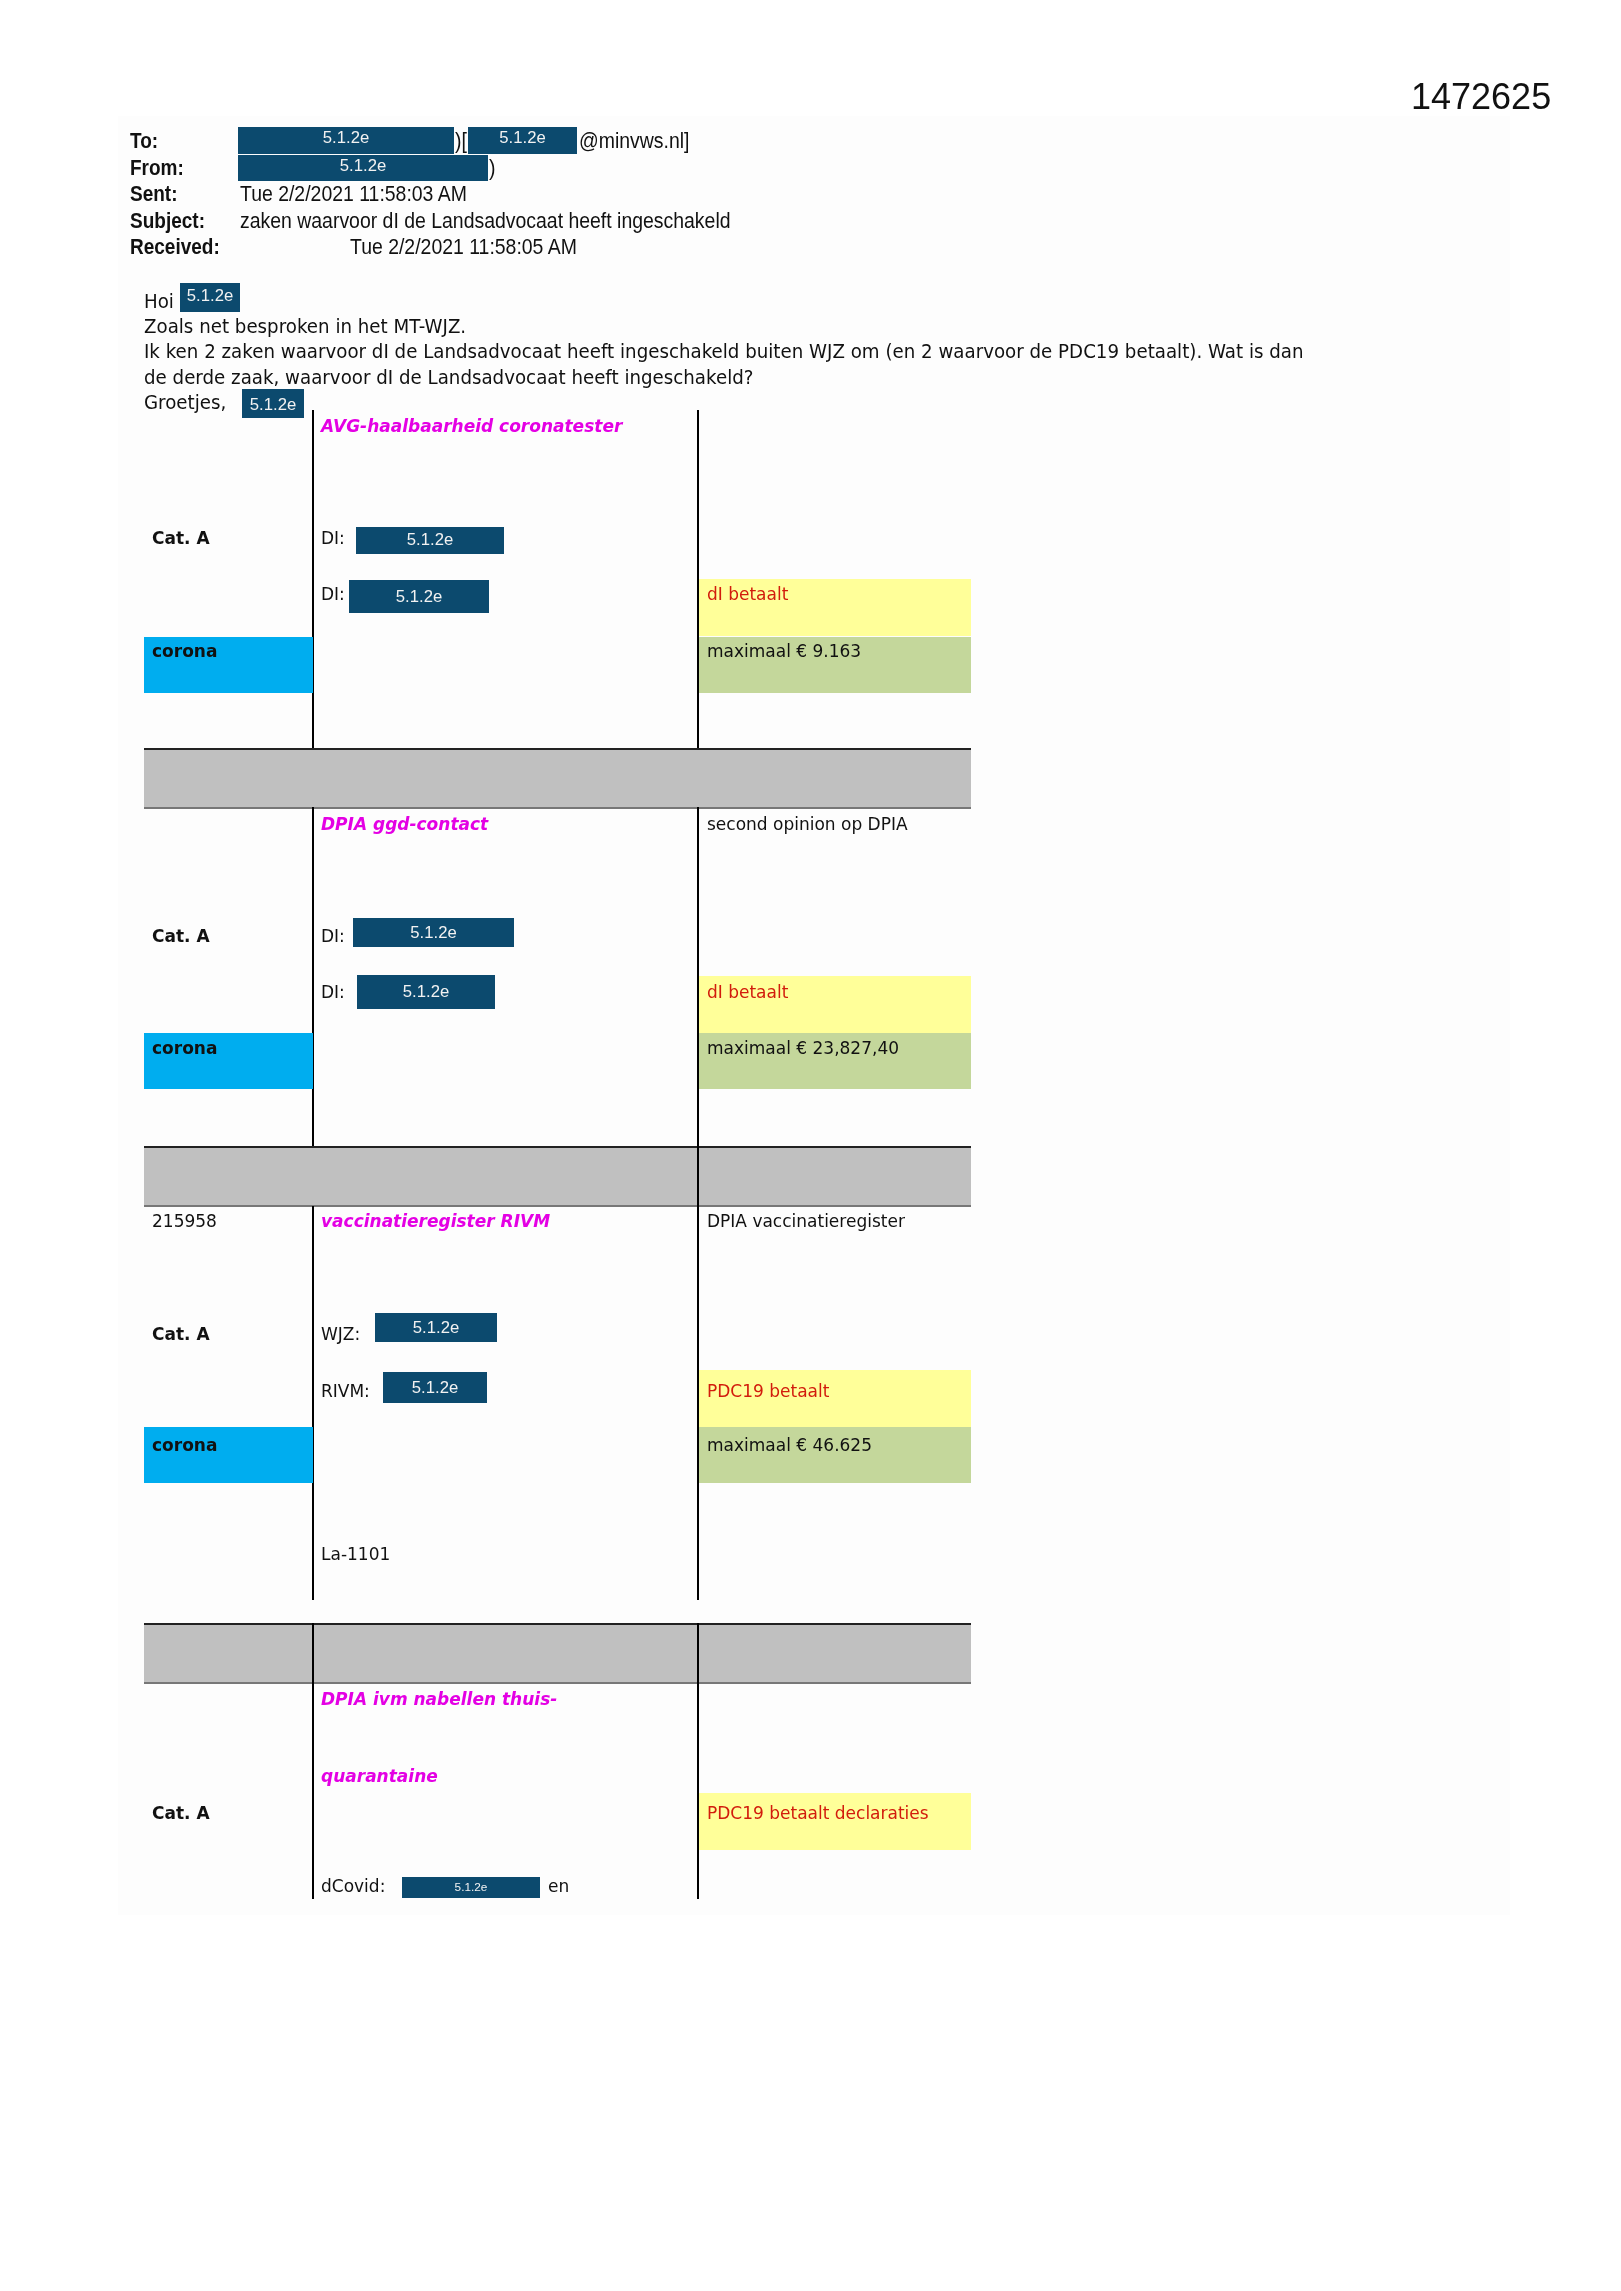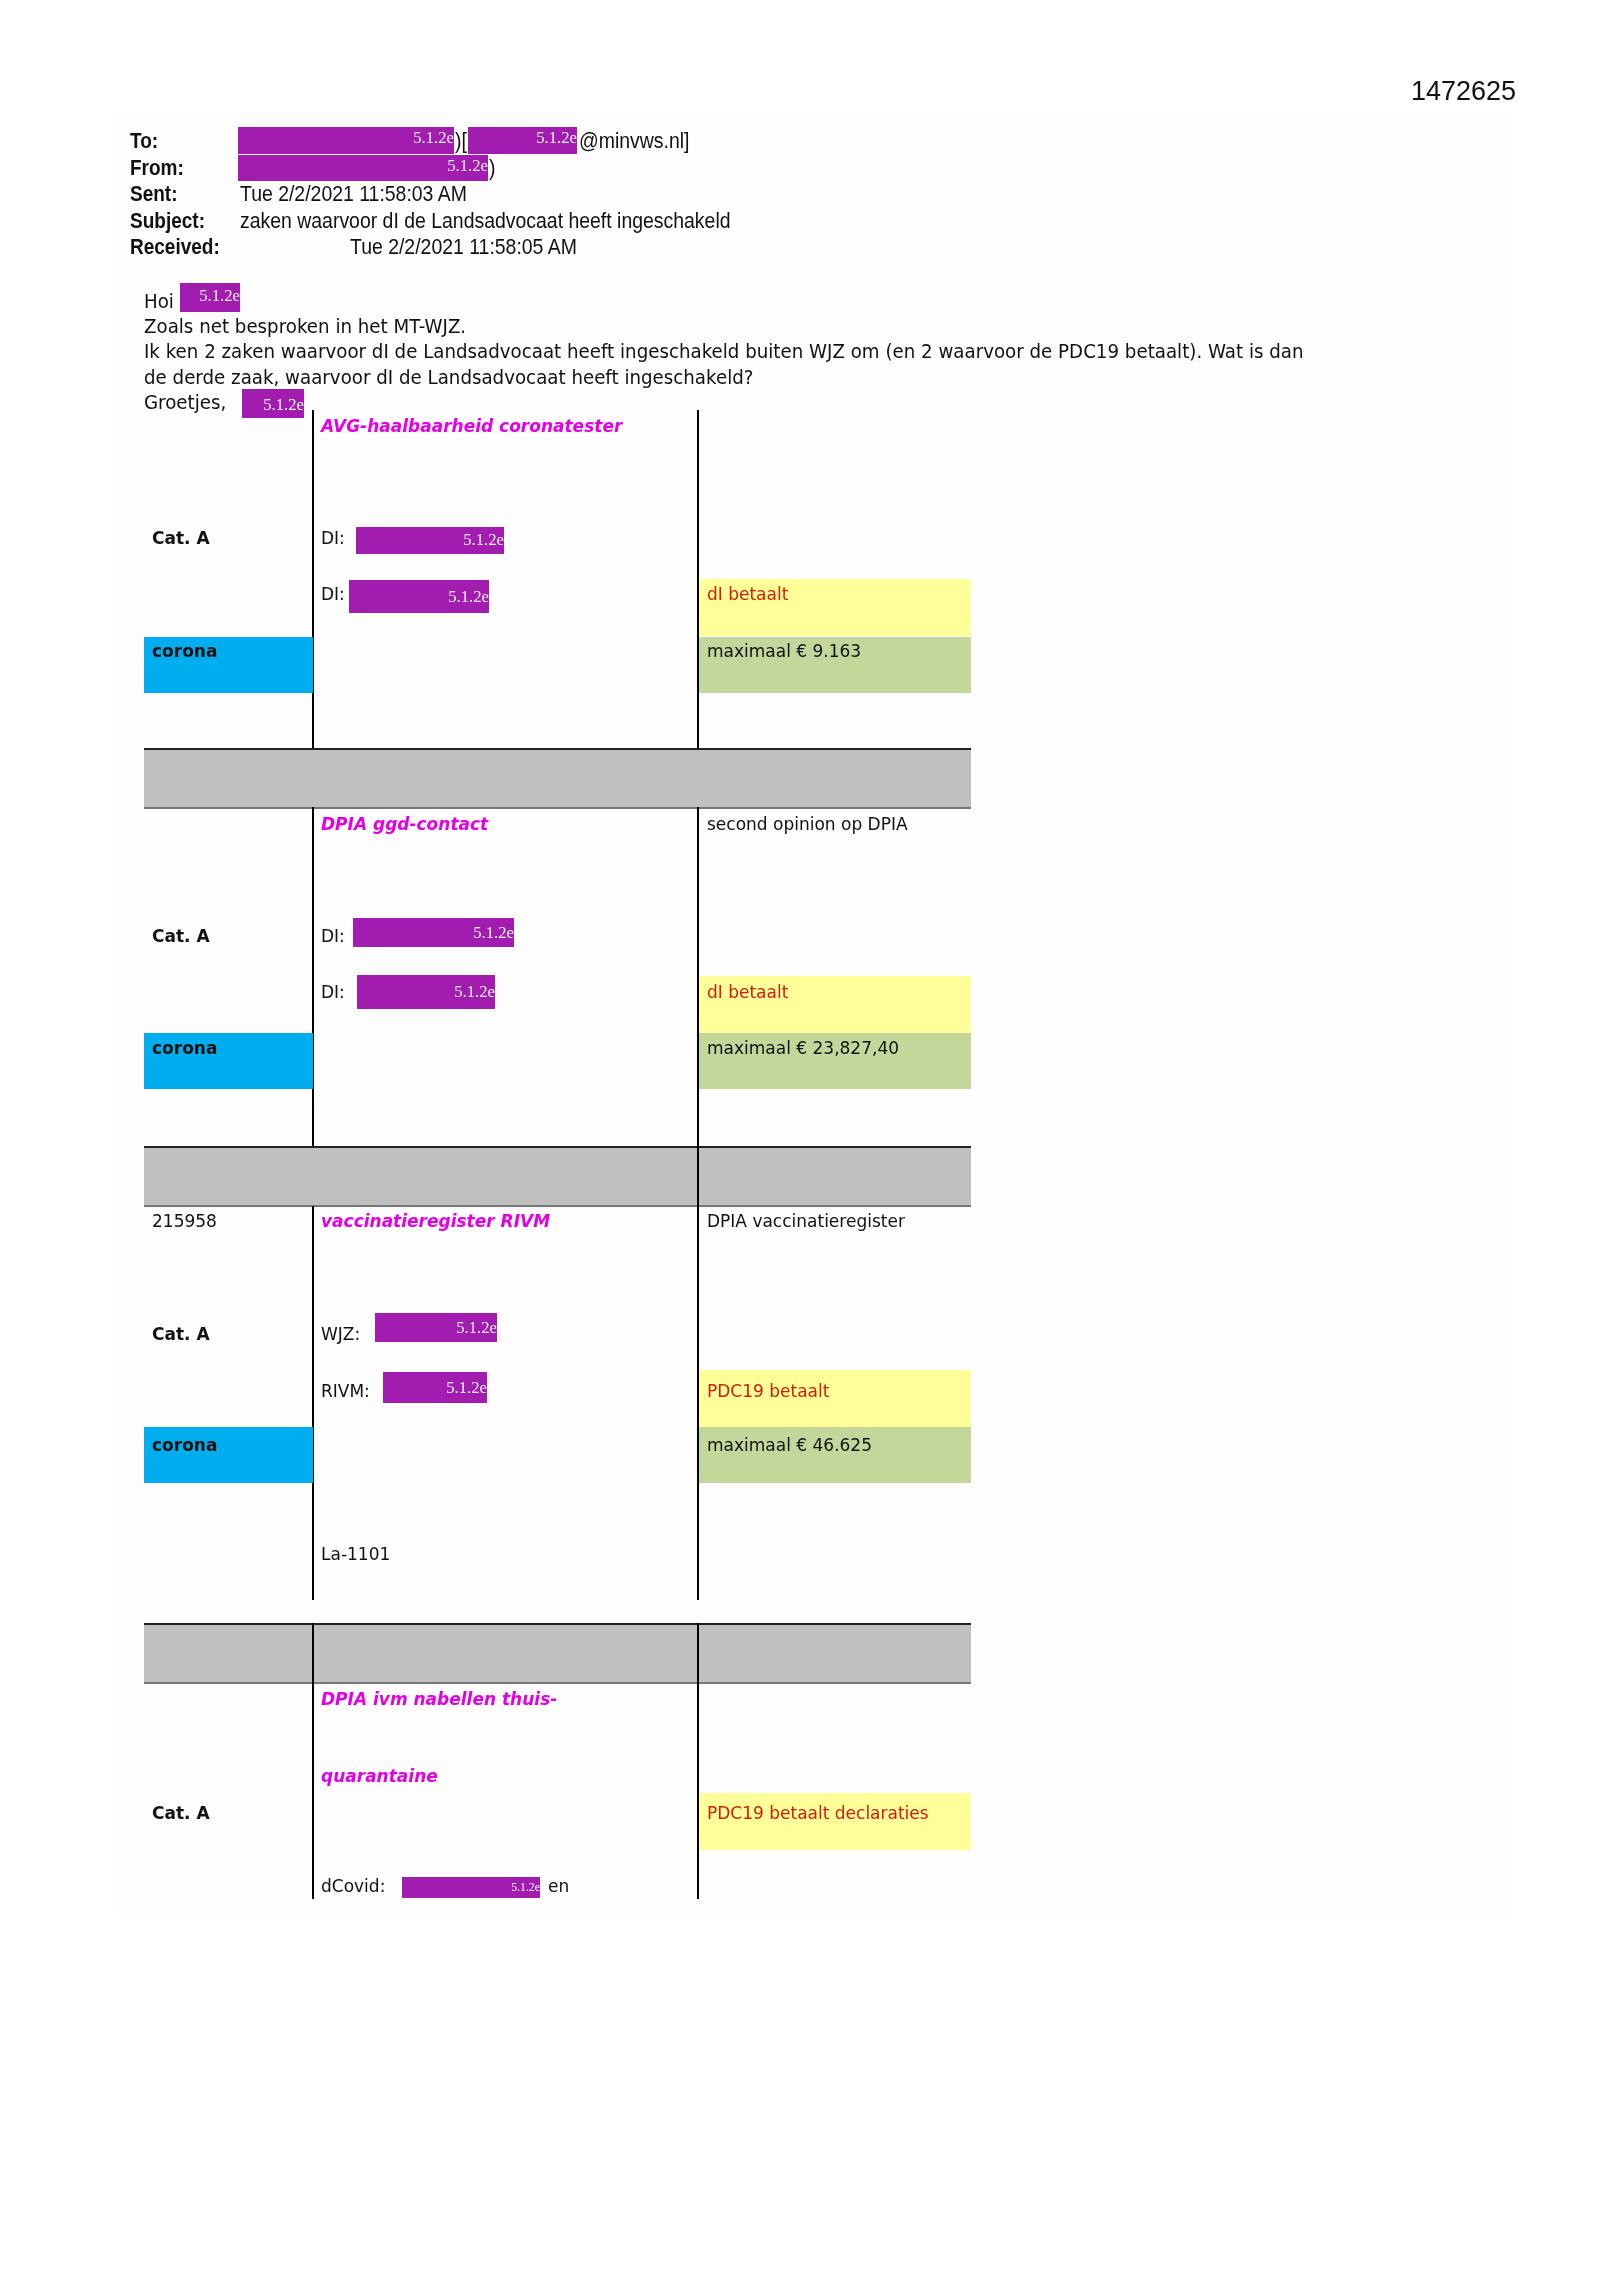--- a/index.html
+++ b/index.html
@@ -1,21 +1,21 @@
 <!DOCTYPE html>
 <html><head>
 <meta charset="utf-8">
 <style>
   html, body { margin:0; padding:0; background:#ffffff; }
   body { width:1621px; height:2292px; position:relative; overflow:hidden; font-family:"DejaVu Sans", sans-serif; color:#111; }
   .page-area { position:absolute; left:118px; top:116px; width:1392px; height:1799px; background:#fdfdfd; }
-  .docnum { position:absolute; left:1411px; top:76px; font-family:"Liberation Sans", sans-serif; font-size:27px; color:#111; }
+  .docnum { position:absolute; left:1411px; top:76px; font-family:"Liberation Sans", sans-serif; font-size:36px; color:#111; }
   .hdr-label { position:absolute; left:130px; font-family:"Liberation Sans", sans-serif; font-weight:bold; font-size:21.6px; line-height:25.5px; transform:scaleX(0.88); transform-origin:left; }
   .hdr-val { position:absolute; font-family:"Liberation Sans", sans-serif; font-size:21.6px; line-height:25.5px; transform:scaleX(0.9); transform-origin:left; white-space:nowrap; }
-  .redact { position:absolute; background:#a21caf; color:#f2f2f2; font-family:Liberation Serif, serif; text-align:right; white-space:nowrap; overflow:hidden; }
+  .redact { position:absolute; background:#0c4a6e; color:#f2f2f2; font-family:Liberation Sans, sans-serif; text-align:center; white-space:nowrap; overflow:hidden; }
   .body-line { position:absolute; left:144px; font-family:"DejaVu Sans", sans-serif; font-size:19.6px; line-height:25.5px; white-space:nowrap; transform:scaleX(0.93); transform-origin:left; }
   .vline { position:absolute; width:2px; background:#000; }
   .gray-row { position:absolute; left:144px; width:827px; height:57px; background:#c0c0c0; border-top:2.9px solid #222; border-bottom:2px solid #777; }
   .cell-text { position:absolute; font-family:"DejaVu Sans", sans-serif; font-size:17px; line-height:23.5px; white-space:nowrap; }
   .cat { font-weight:bold; }
   .title-mag { color:#e400e4; font-weight:bold; font-style:italic; }
   .red { color:#d21c0c; }
   .blue-bg { position:absolute; left:144px; width:169px; height:56px; background:#00adef; }
   .yellow-bg { position:absolute; left:699px; width:272px; height:57px; background:#ffff99; }
   .green-bg { position:absolute; left:699px; width:272px; height:56px; background:#c4d79b; }

